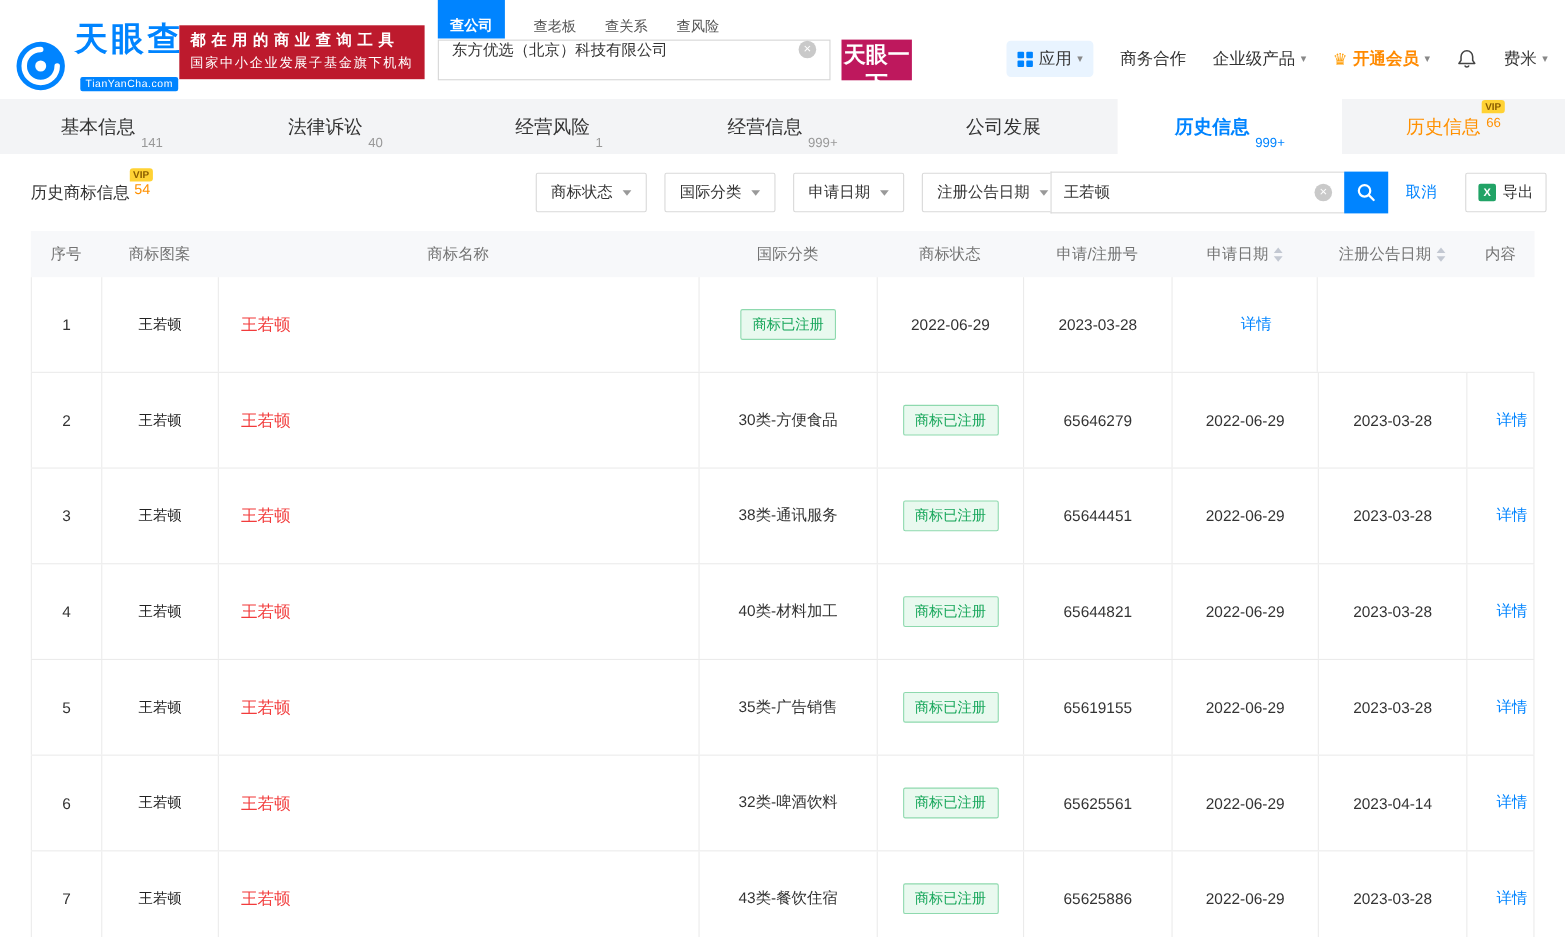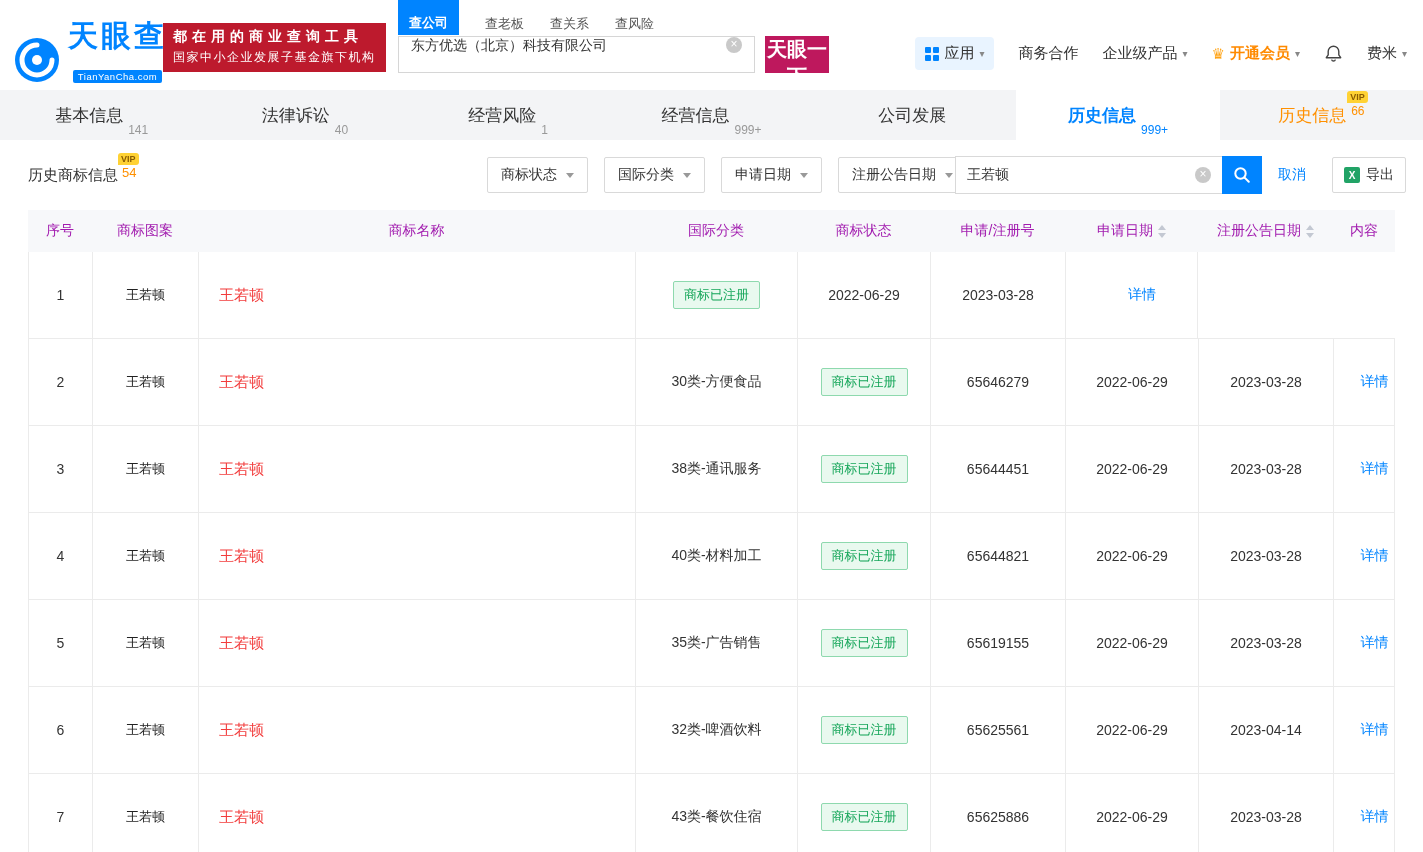--- a/index.html
+++ b/index.html
@@ -76,21 +76,21 @@
   .cancel-link { margin-left:16px; font-size:14px; color:#0084ff; cursor:pointer; }
   .export-btn { margin-left:26px; height:36px; border:1px solid #d9d9d9; border-radius:2px; background:#fff;
     display:flex; align-items:center; gap:6px; padding:0 11px; font-size:14px; color:#333; cursor:pointer; }
   .excel-icon { width:16px; height:16px; background:#21a366; color:#fff; border-radius:2px;
     font-size:10px; font-weight:bold; display:flex; align-items:center; justify-content:center; }
 
   
   .table { margin:0 28px; width:1367px; }
   .thead, .trow { display:grid; grid-template-columns:64px 106px 437px 162px 133px 135px 133px 135px 62px; }
   .thead { background:#f7f8fa; height:42px; }
-  .th { display:flex; align-items:center; justify-content:center; font-size:14px; color:#a21caf; }
+  .th { display:flex; align-items:center; justify-content:center; font-size:14px; color:#737373; }
   .sort-icons { display:flex; flex-direction:column; gap:3px; margin-left:5px; }
   .sort-up { width:0; height:0; border-left:4px solid transparent; border-right:4px solid transparent; border-bottom:5px solid #c3c8d2; }
   .sort-dn { width:0; height:0; border-left:4px solid transparent; border-right:4px solid transparent; border-top:5px solid #c3c8d2; }
 
   .trow { height:87px; border-bottom:1px solid #ebebeb; }
   .td { display:flex; align-items:center; justify-content:center; font-size:14px; color:#333; border-left:1px solid #ebebeb; }
   .trow .td:last-child { border-right:1px solid #ebebeb;padding-left:21px; }
   .c-name { justify-content:flex-start; padding-left:20px; }
   .tm-name { color:#f23c3c; font-size:15px; }
   .tm-img-text { font-family:"DejaVu Serif","Liberation Serif",serif; font-size:13px; color:#222; }

